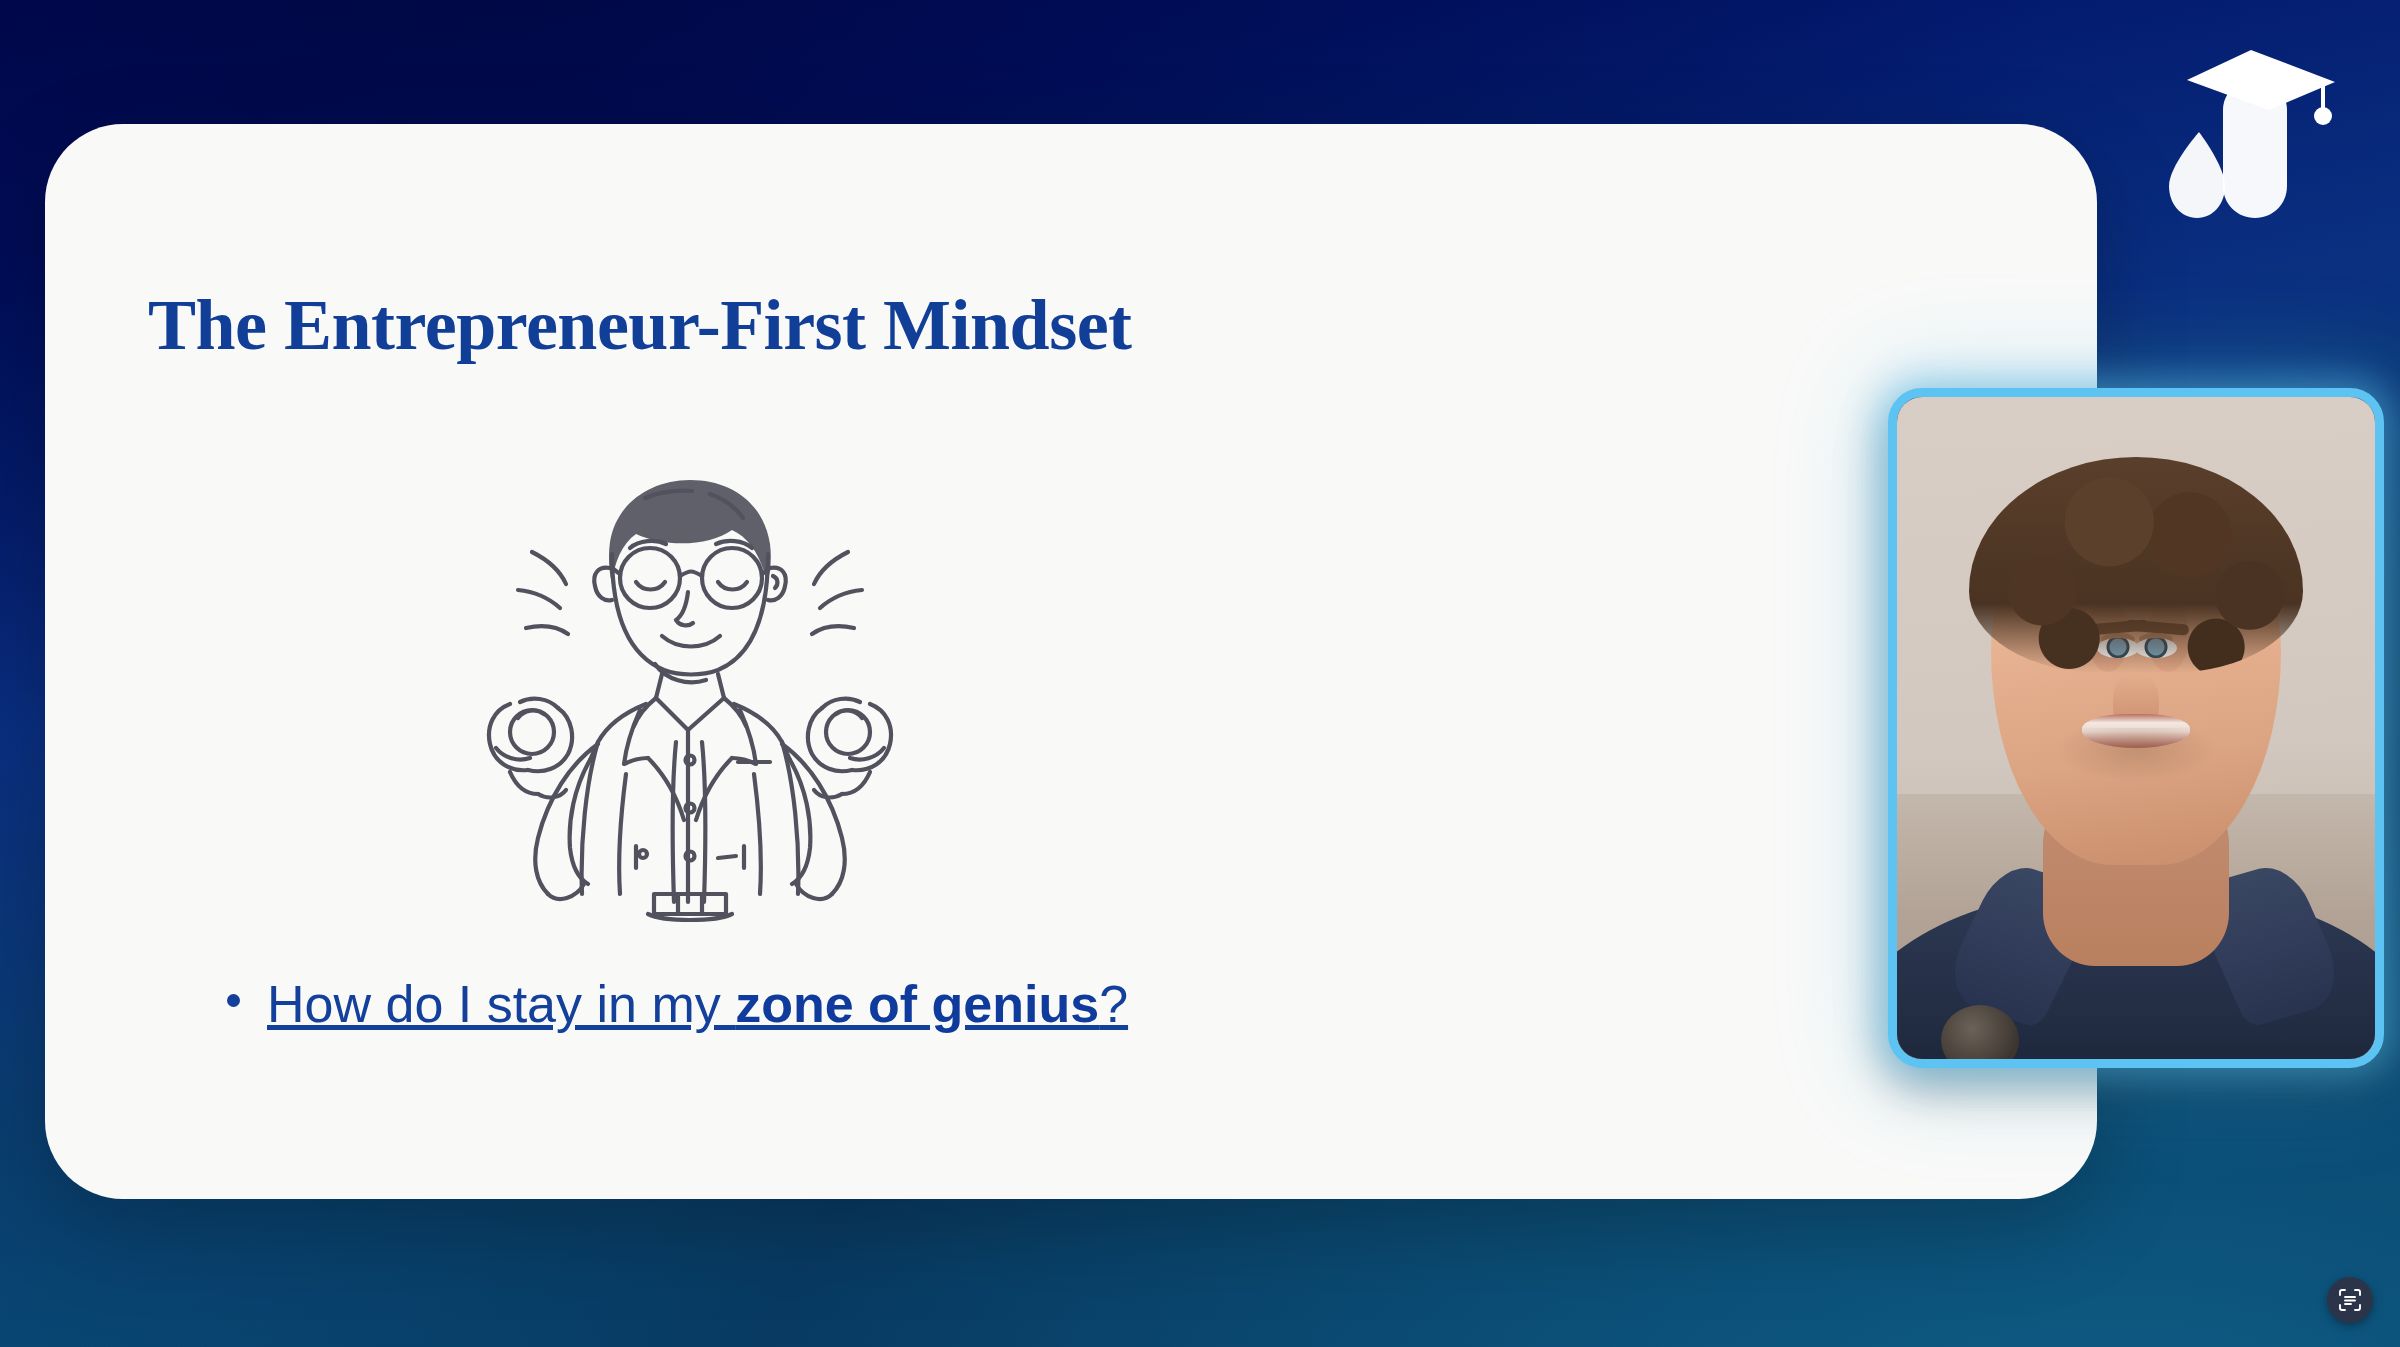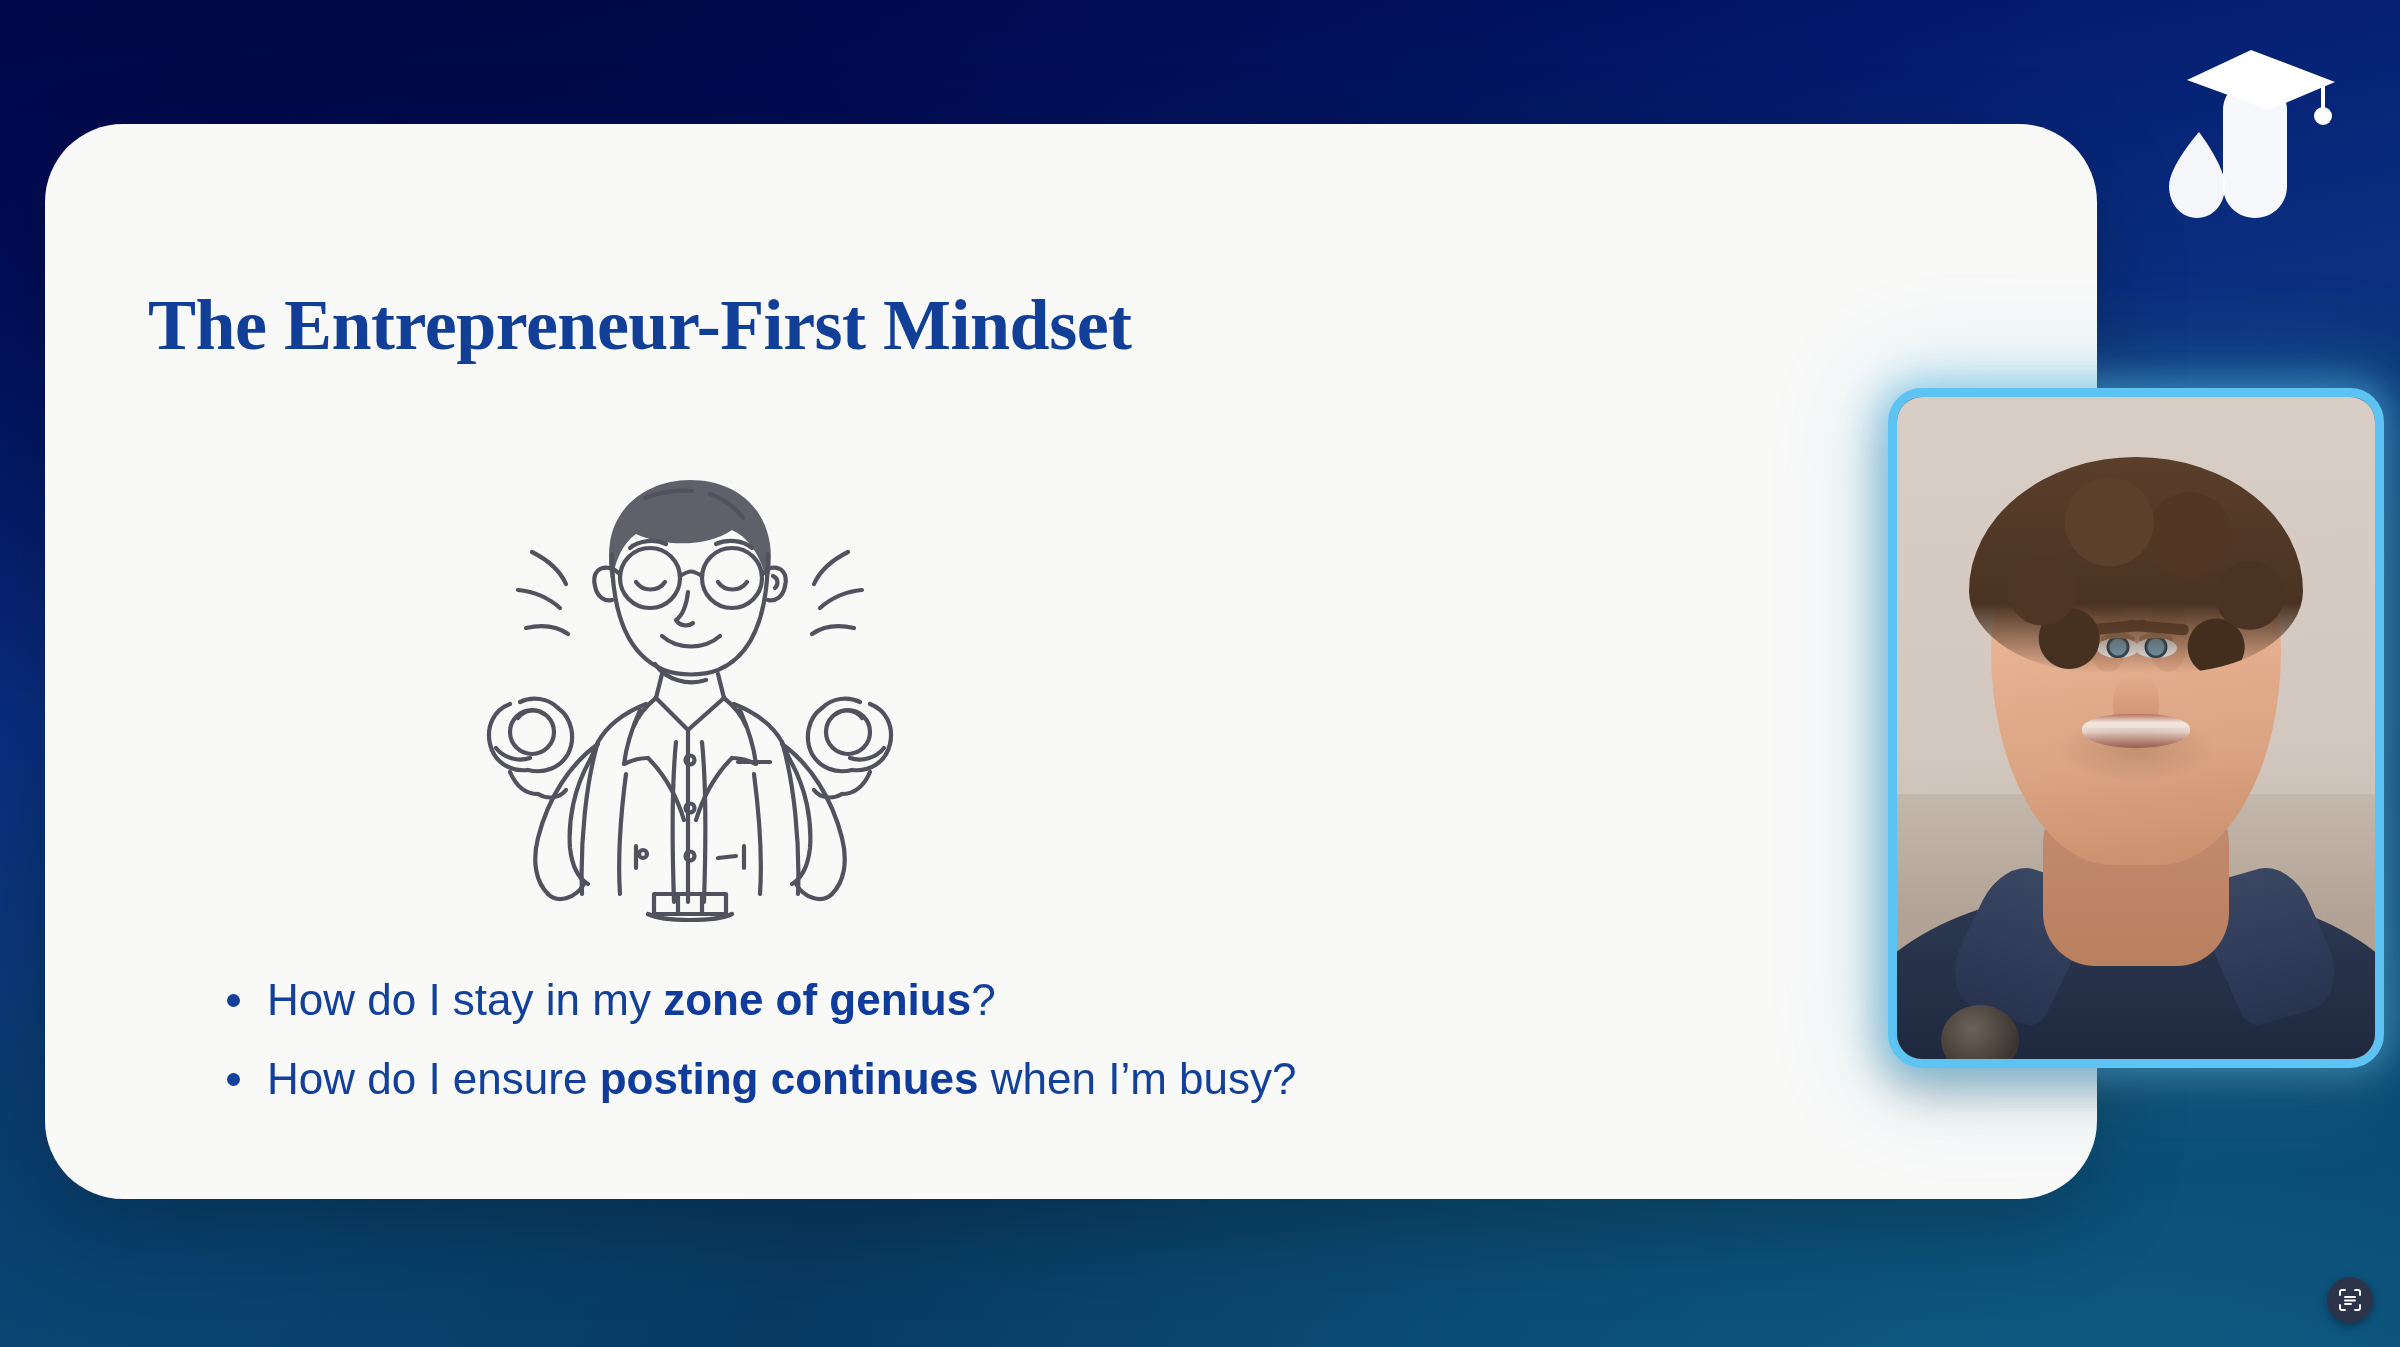--- a/index.html
+++ b/index.html
@@ -72,24 +72,25 @@
     left: 170px;
     top: 848px;
     width: 1500px;
     list-style: none;
   }
   #bullet-list li {
     position: relative;
     padding-left: 52px;
     margin-bottom: 24px;
     font-family: "Liberation Sans", sans-serif;
-    font-size: 44px;
+    font-size: 52px;
     line-height: 1.26;
     color: #12409b;
     white-space: nowrap;
+    text-decoration: underline;
   }
   #bullet-list li::before {
     content: "";
     position: absolute;
     left: 12px;
     top: 22px;
     width: 13px;
     height: 13px;
     border-radius: 50%;
     background: #12409b;
@@ -382,23 +383,20 @@
           <path d="M444 306 C436 316 422 320 410 316"></path>
           <path d="M430 330 C424 344 414 352 402 352"></path>
           <path d="M402 352 C392 358 380 356 374 348"></path>
         </g>
       </svg>
     </div>
 
     <ul id="bullet-list">
       <li>
         <span>How do I stay in my </span><b>zone of genius</b><span>?</span>
-      </li>
-      <li>
-        <span>How do I ensure </span><b>posting continues</b><span> when I’m busy?</span>
       </li>
     </ul>
 
   </div>
 
   <div id="webcam-panel">
     <div id="webcam-feed">
       <div class="wc-wall-band"></div>
       <div class="wc-shoulders"></div>
       <div class="wc-collar-l"></div>

